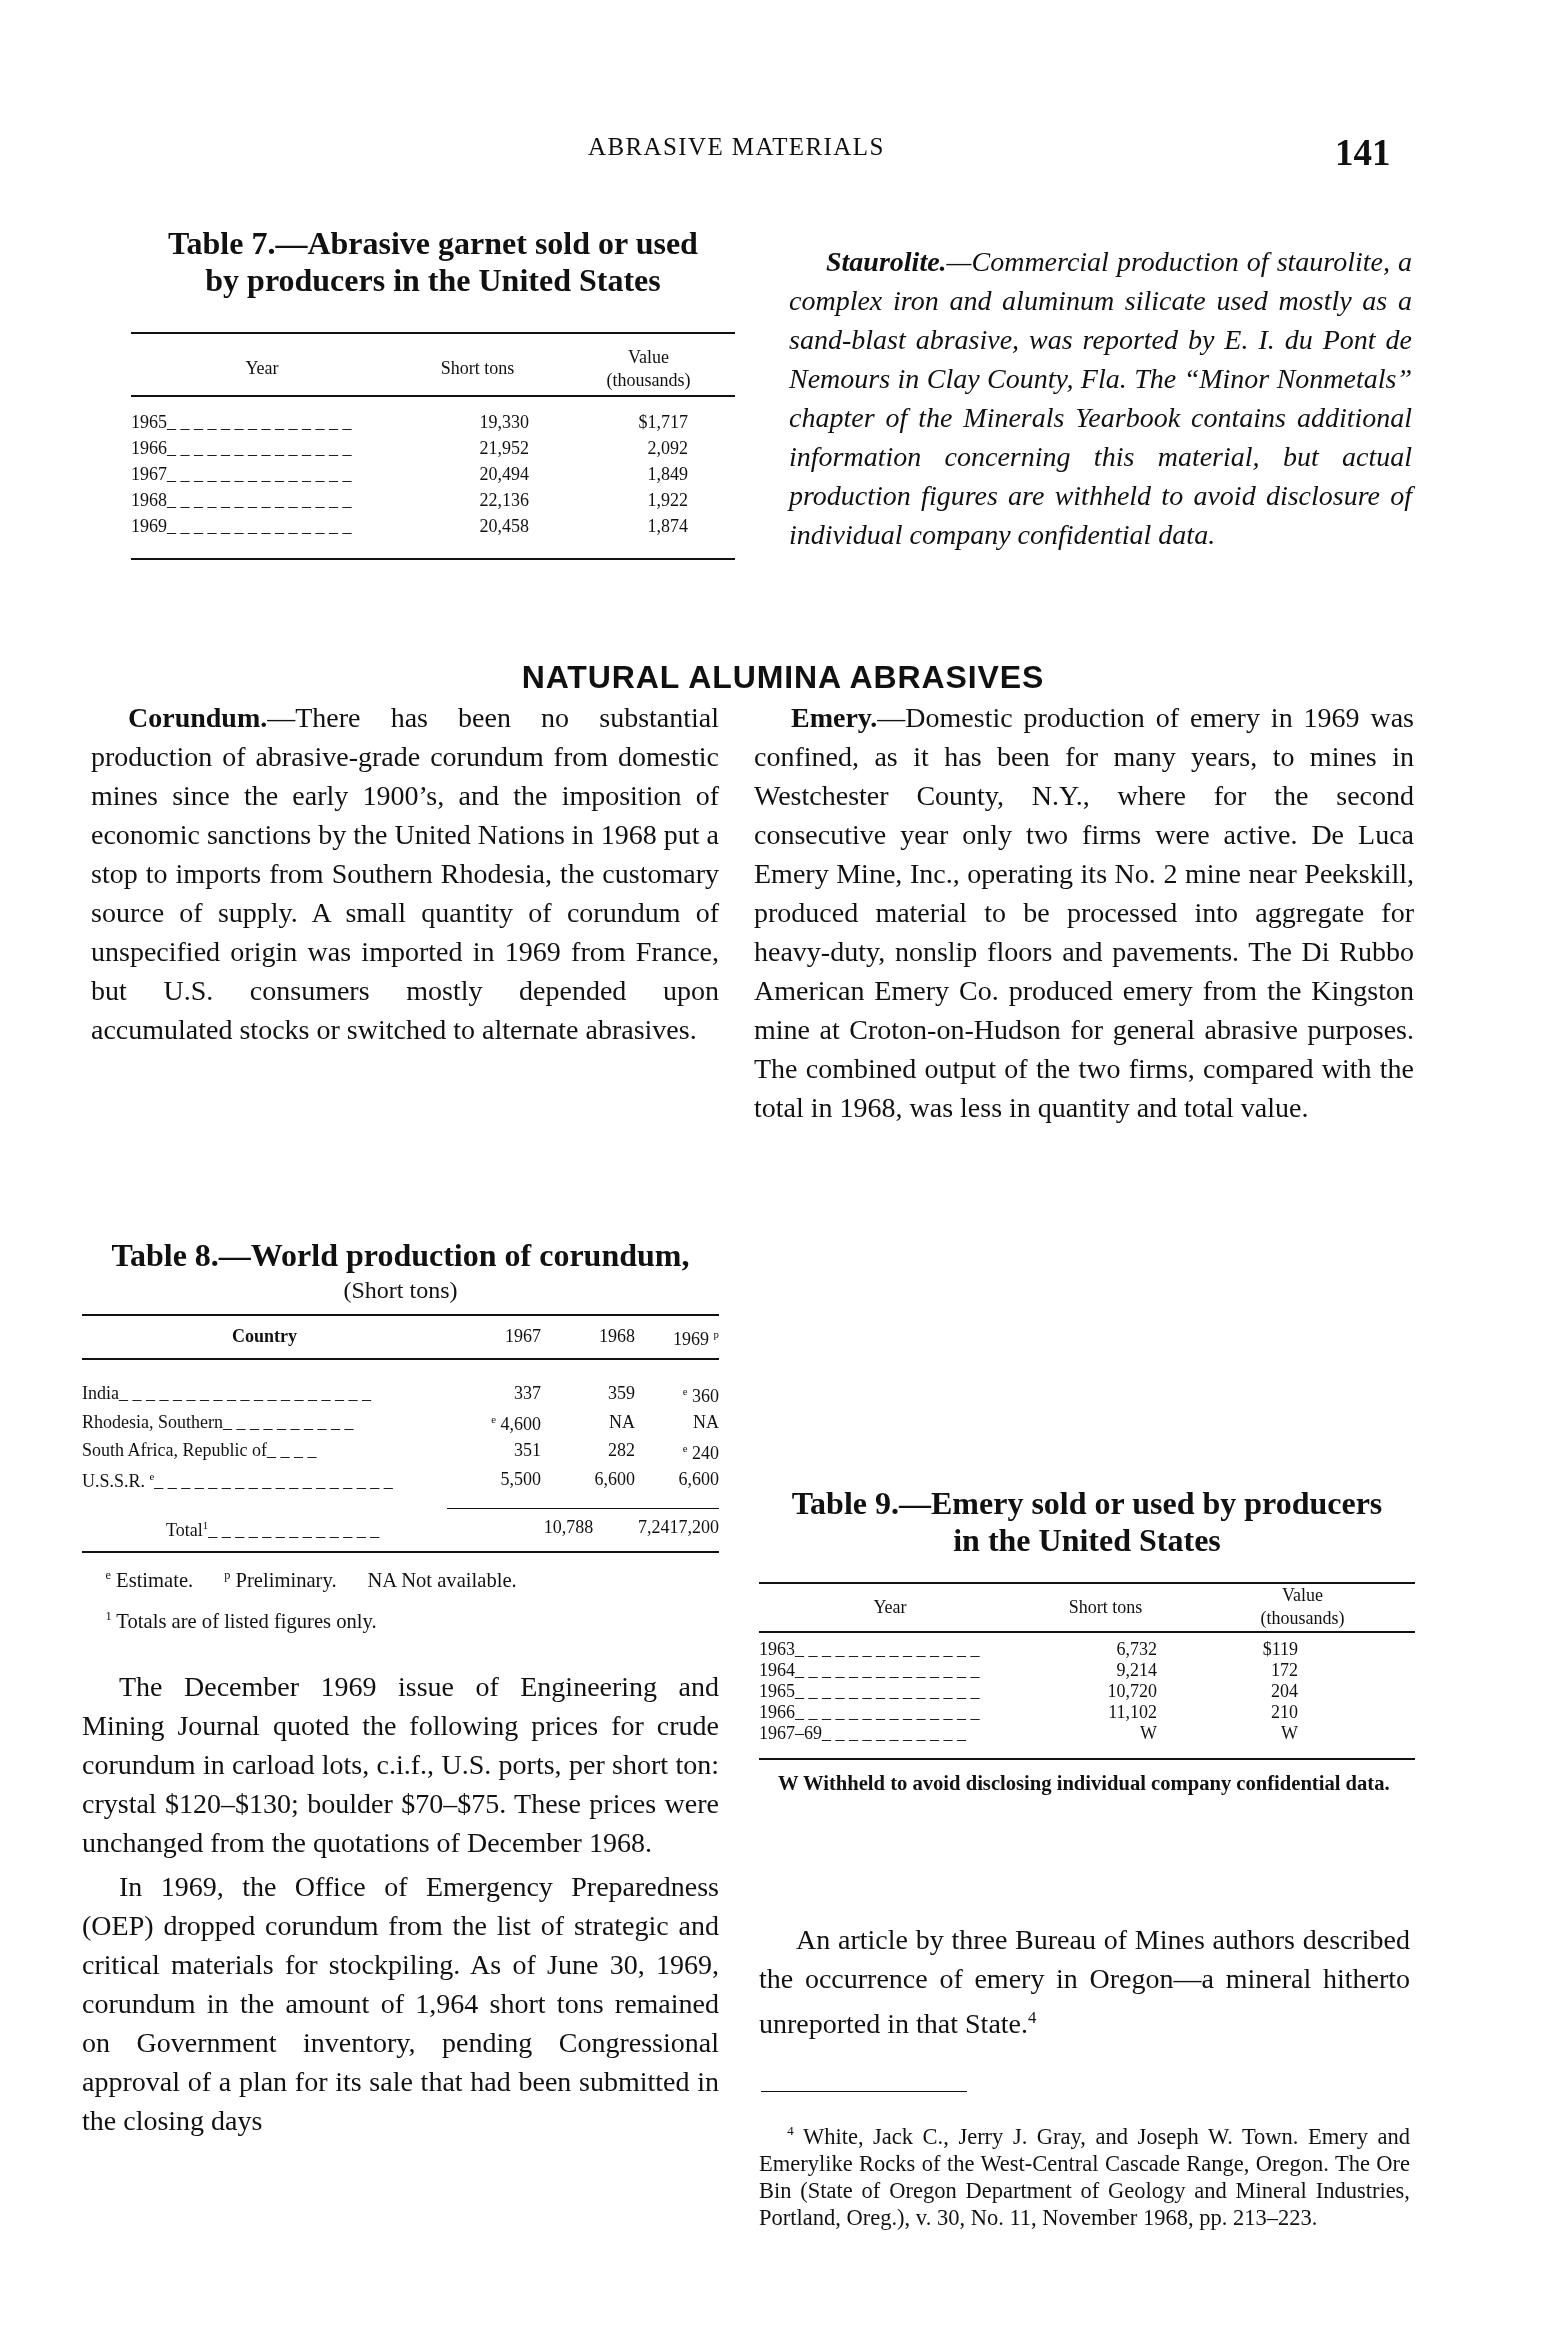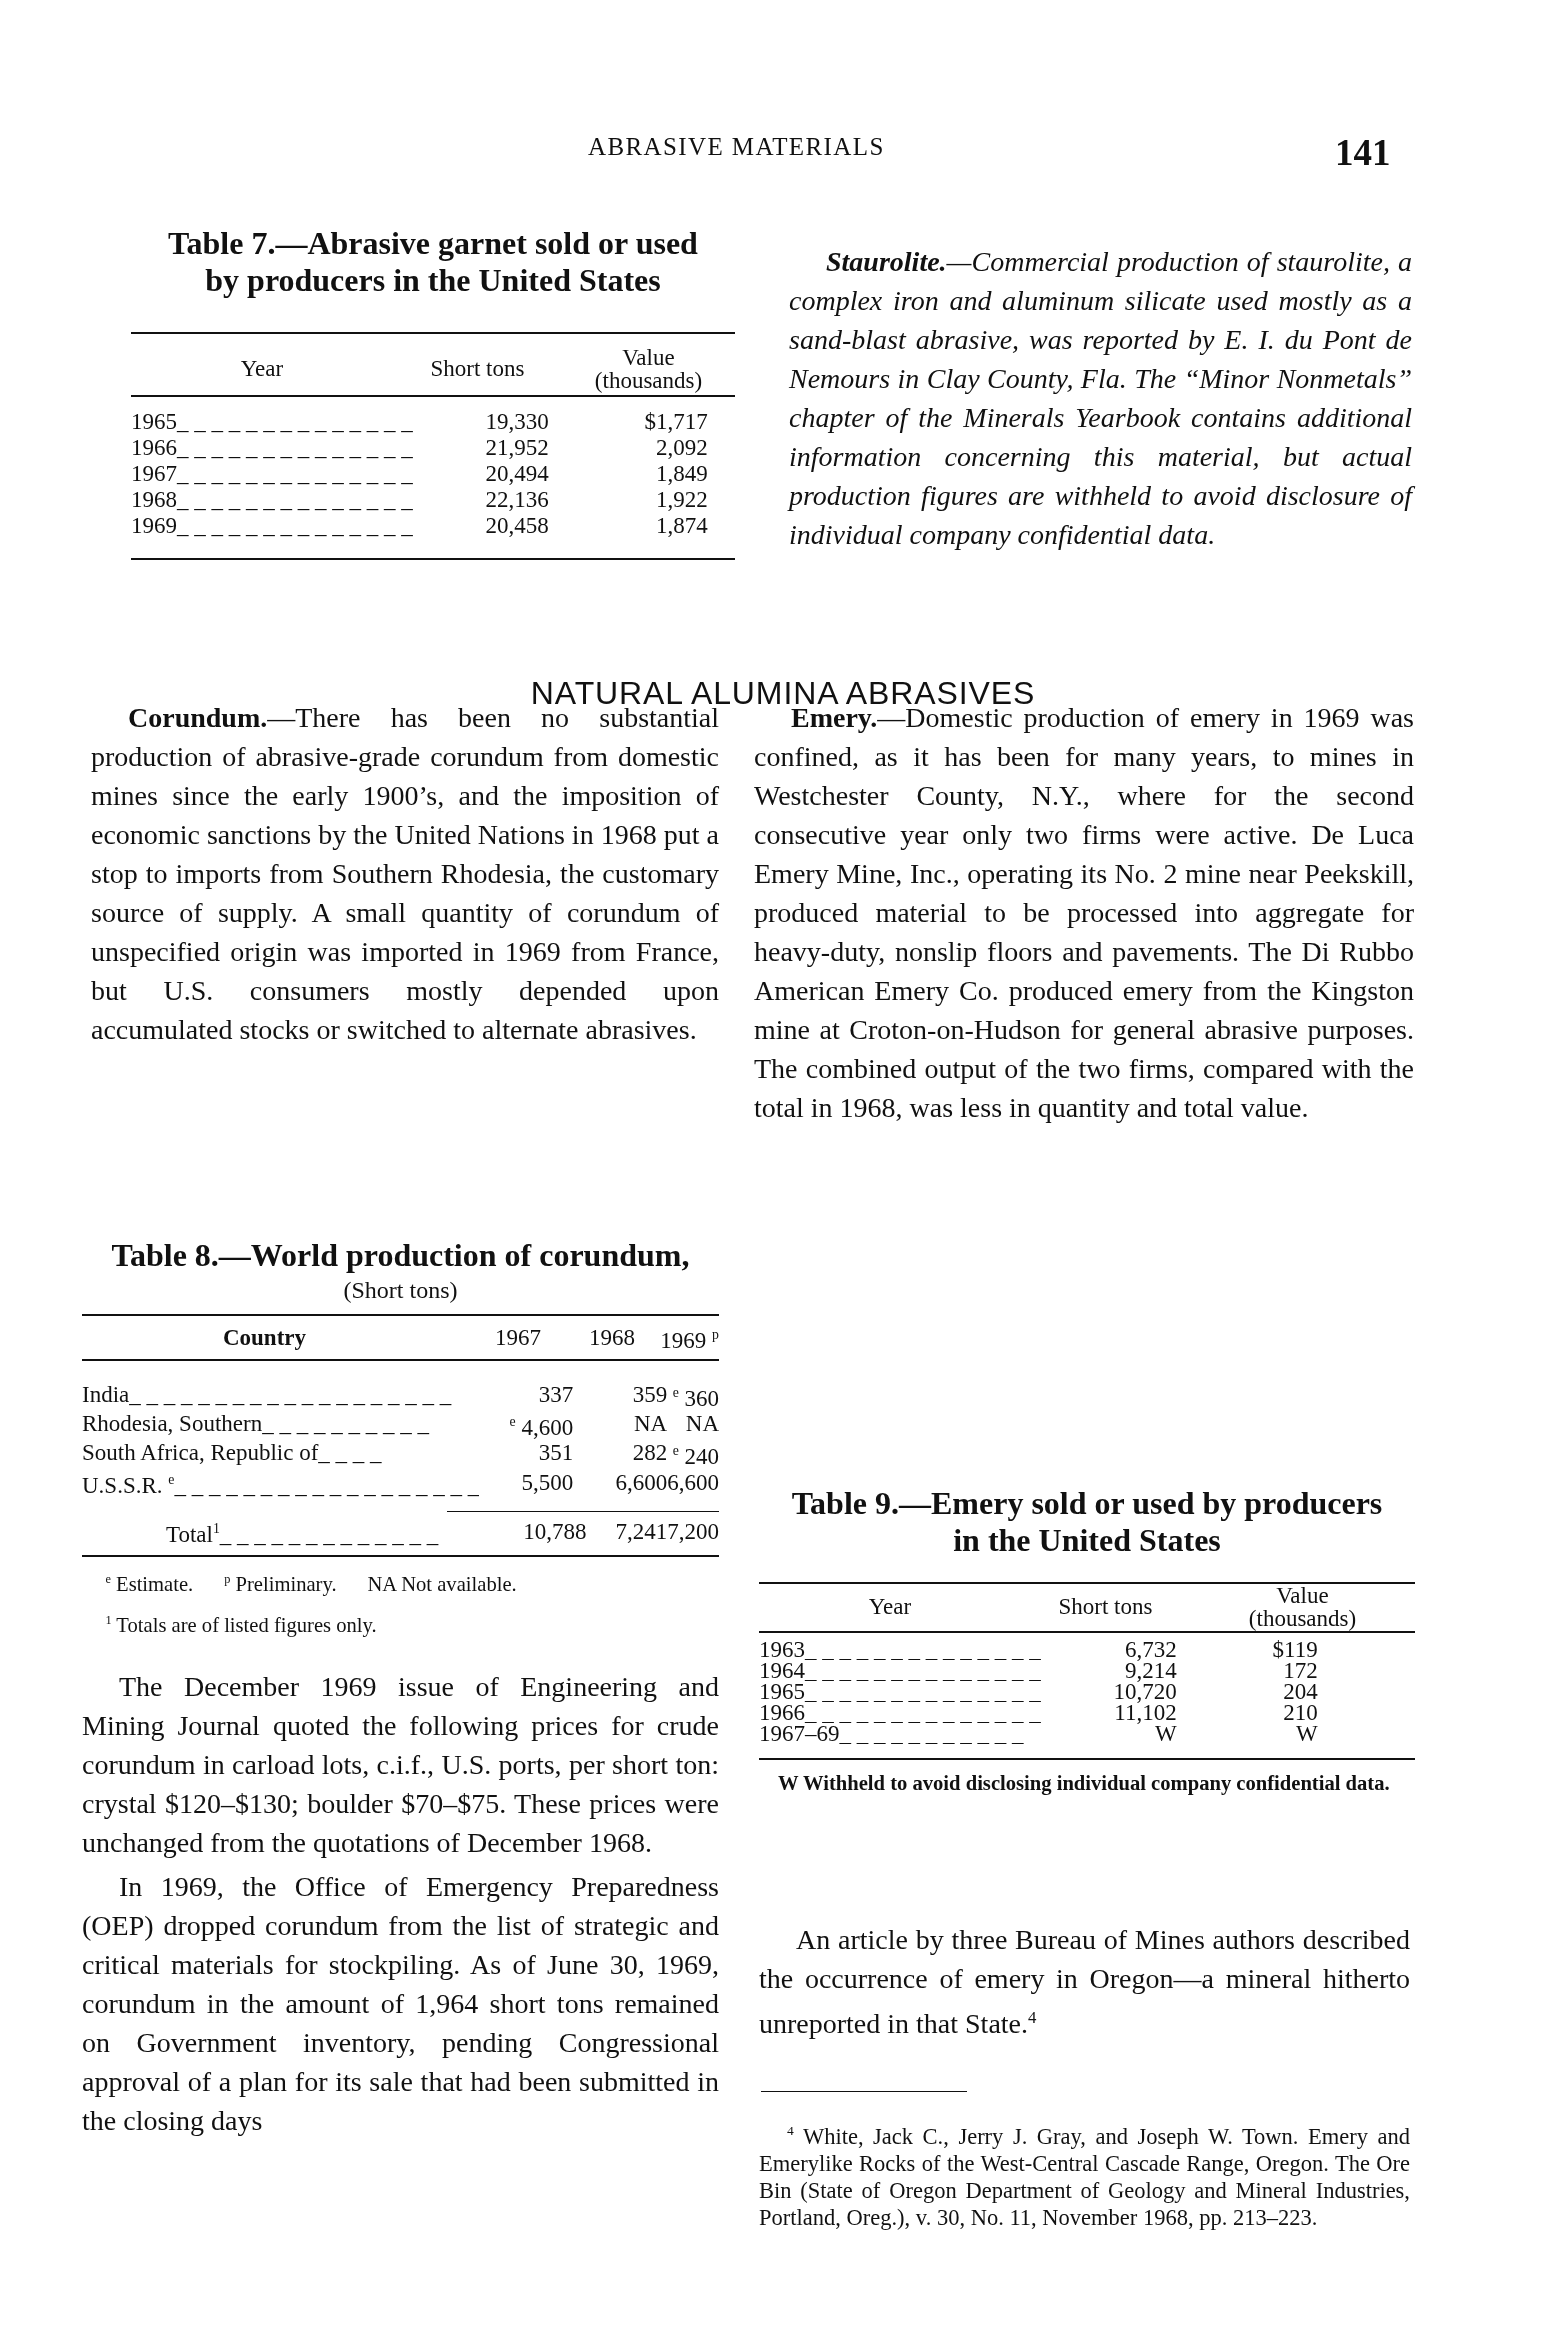--- a/index.html
+++ b/index.html
@@ -6,30 +6,30 @@
   body { width:1566px; height:2552px; position:relative; overflow:hidden;
          font-family:"Liberation Serif","DejaVu Serif",serif; color:#111; }
   .abs { position:absolute; }
   .running-head { top:133px; left:588px; font-size:25px; letter-spacing:1.4px; }
   .page-num { top:131px; left:1335px; font-size:37px; font-weight:bold; }
   .col-left { left:112px; width:604px; }
   .tbl-title { font-weight:bold; font-size:32px; text-align:center; line-height:1.15; }
   .tbl-sub { font-size:24px; text-align:center; margin-top:3.7px; }
   .rule { border-top:2.3px solid #111; }
   .rule-thin { border-top:1.9px solid #111; }
-  table { border-collapse:collapse; width:100%; font-size:23px; }
+  table { border-collapse:collapse; width:100%; font-size:18px; }
   td, th { padding:0; font-weight:normal; }
   .num { text-align:right; }
   .lead { white-space:nowrap; overflow:hidden; }
   .para { font-size:28px; line-height:39px; text-align:justify; text-indent:37px; margin:0 0 4.7px 0; }
   .para.noindent { text-indent:0; }
   .para b { font-weight:bold; }
-  .section-head { top:675px; left:0; width:1566px; text-align:center;
+  .section-head { top:659px; left:0; width:1566px; text-align:center;
                   font-family:"Liberation Sans","DejaVu Sans",sans-serif;
-                  font-weight:normal; font-size:32px; letter-spacing:0.9px; }
+                  font-weight:bold; font-size:32px; letter-spacing:0.9px; }
   .note { font-size:20.6px; line-height:25px;margin-top:12px; }
   .footnote { font-size:22.5px; line-height:27px; text-align:justify; text-indent:28px; }
   sup { font-size:0.6em; }
 </style>
 </head>
 <body>
 
 <div class="abs running-head">ABRASIVE MATERIALS</div>
 <div class="abs page-num">141</div>
 

